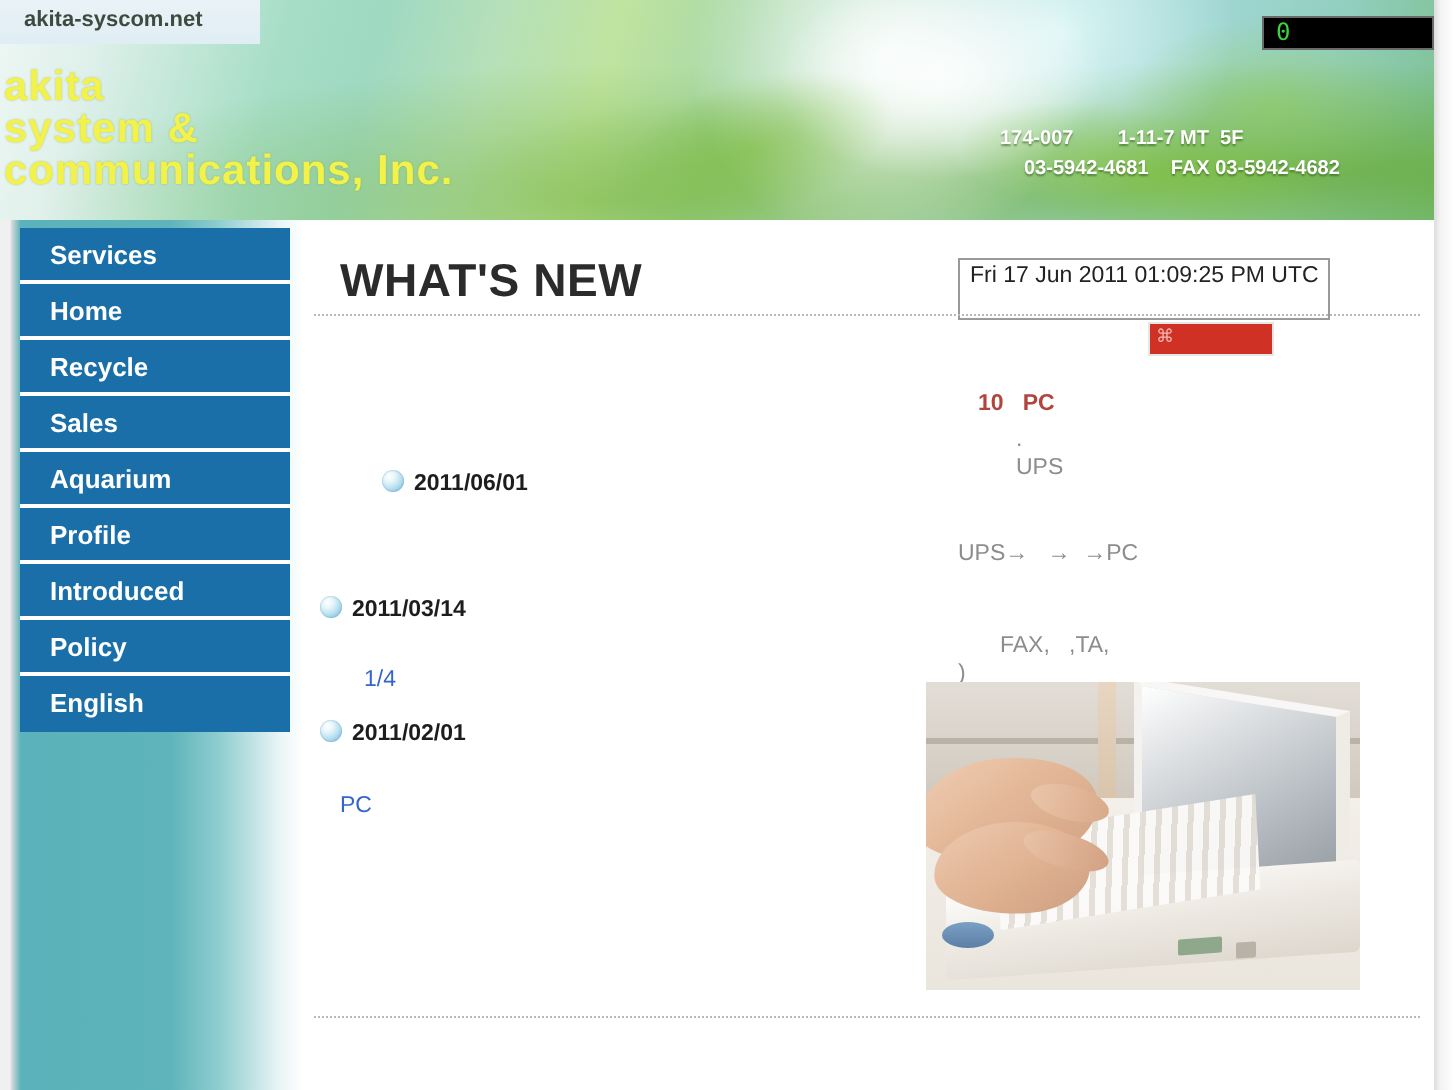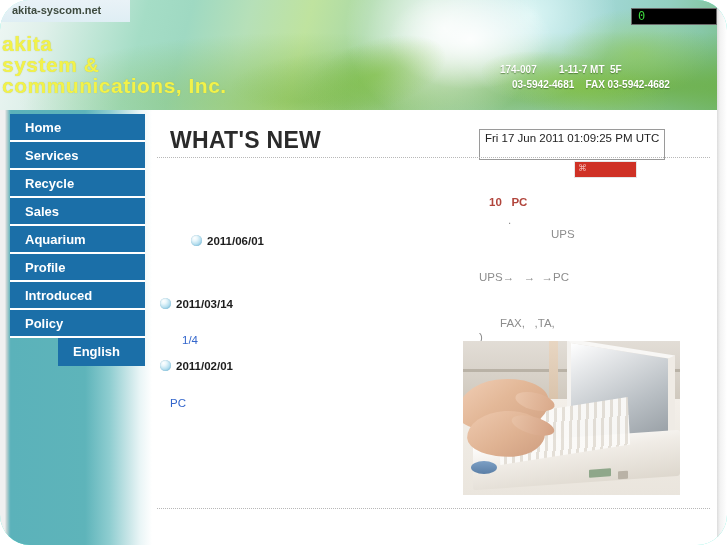--- a/index.html
+++ b/index.html
@@ -7,21 +7,20 @@
     padding: 0;
     background: #ffffff;
     font-family: "Liberation Sans", sans-serif;
   }
   #page {
     position: relative;
     width: 727px;
     height: 545px;
     overflow: hidden;
     background: #5eead4;
-    border-radius: 30px;
   }
 
   
   #header {
     position: absolute;
     left: 0; top: 0;
     width: 717px; height: 110px;
     overflow: hidden;
     background:
       radial-gradient(circle at 62% 26%, rgba(255,255,255,0.85) 0%, rgba(255,255,255,0.0) 22%),
@@ -145,21 +144,21 @@
     border-bottom: 2px solid #ffffff;
     color: #ffffff;
     font-size: 13px;
     font-weight: bold;
     line-height: 28px;
     padding-left: 15px;
     box-sizing: border-box;
     cursor: pointer;
     white-space: nowrap;
   }
-  .nav-item:last-child { border-bottom: none; margin-left: 48px; }
+  .nav-item:last-child { border-bottom: none; }
 
   
   #main {
     position: absolute; left: 152px; top: 110px;
     width: 565px; height: 435px;
     background: #ffffff;
   }
   #page-title {
     position: absolute; left: 18px; top: 17px;
     font-size: 23px;
@@ -242,21 +241,21 @@
   #news-link-1 { left: 18px; top: 287px; }
 
   
   .col-r {
     position: absolute;
     font-size: 11.5px;
     white-space: pre;
   }
   #rt-head { left: 337px; top: 86px; color: #b1453c; font-weight: bold; }
   #rt-1 { left: 356px; top: 104px; color: #8d8d8d; }
-  #rt-2 { left: 356px; top: 118px; color: #8d8d8d; margin-left: 43px; }
+  #rt-2 { left: 356px; top: 118px; color: #8d8d8d; }
   #rt-3 { left: 327px; top: 161px; color: #8d8d8d; }
   #rt-4 { left: 348px; top: 207px; color: #8d8d8d; }
   #rt-5 { left: 327px; top: 221px; color: #8d8d8d; }
 
   
   #photo {
     position: absolute; left: 311px; top: 231px;
     width: 217px; height: 154px;
     overflow: hidden;
     background: #efe9e2;
@@ -377,22 +376,22 @@
     <div id="counter-box">
       <div id="counter-value">0</div>
     </div>
 
     <div id="contact-line1">174-007        1-11-7 MT  5F</div>
     <div id="contact-line2">03-5942-4681    FAX 03-5942-4682</div>
   </div>
 
   <div id="sidebar">
     <div id="nav">
+      <div class="nav-item">Services</div>
       <div class="nav-item">Home</div>
-      <div class="nav-item">Services</div>
       <div class="nav-item">Recycle</div>
       <div class="nav-item">Sales</div>
       <div class="nav-item">Aquarium</div>
       <div class="nav-item">Profile</div>
       <div class="nav-item">Introduced</div>
       <div class="nav-item">Policy</div>
       <div class="nav-item">English</div>
     </div>
   </div>
 

